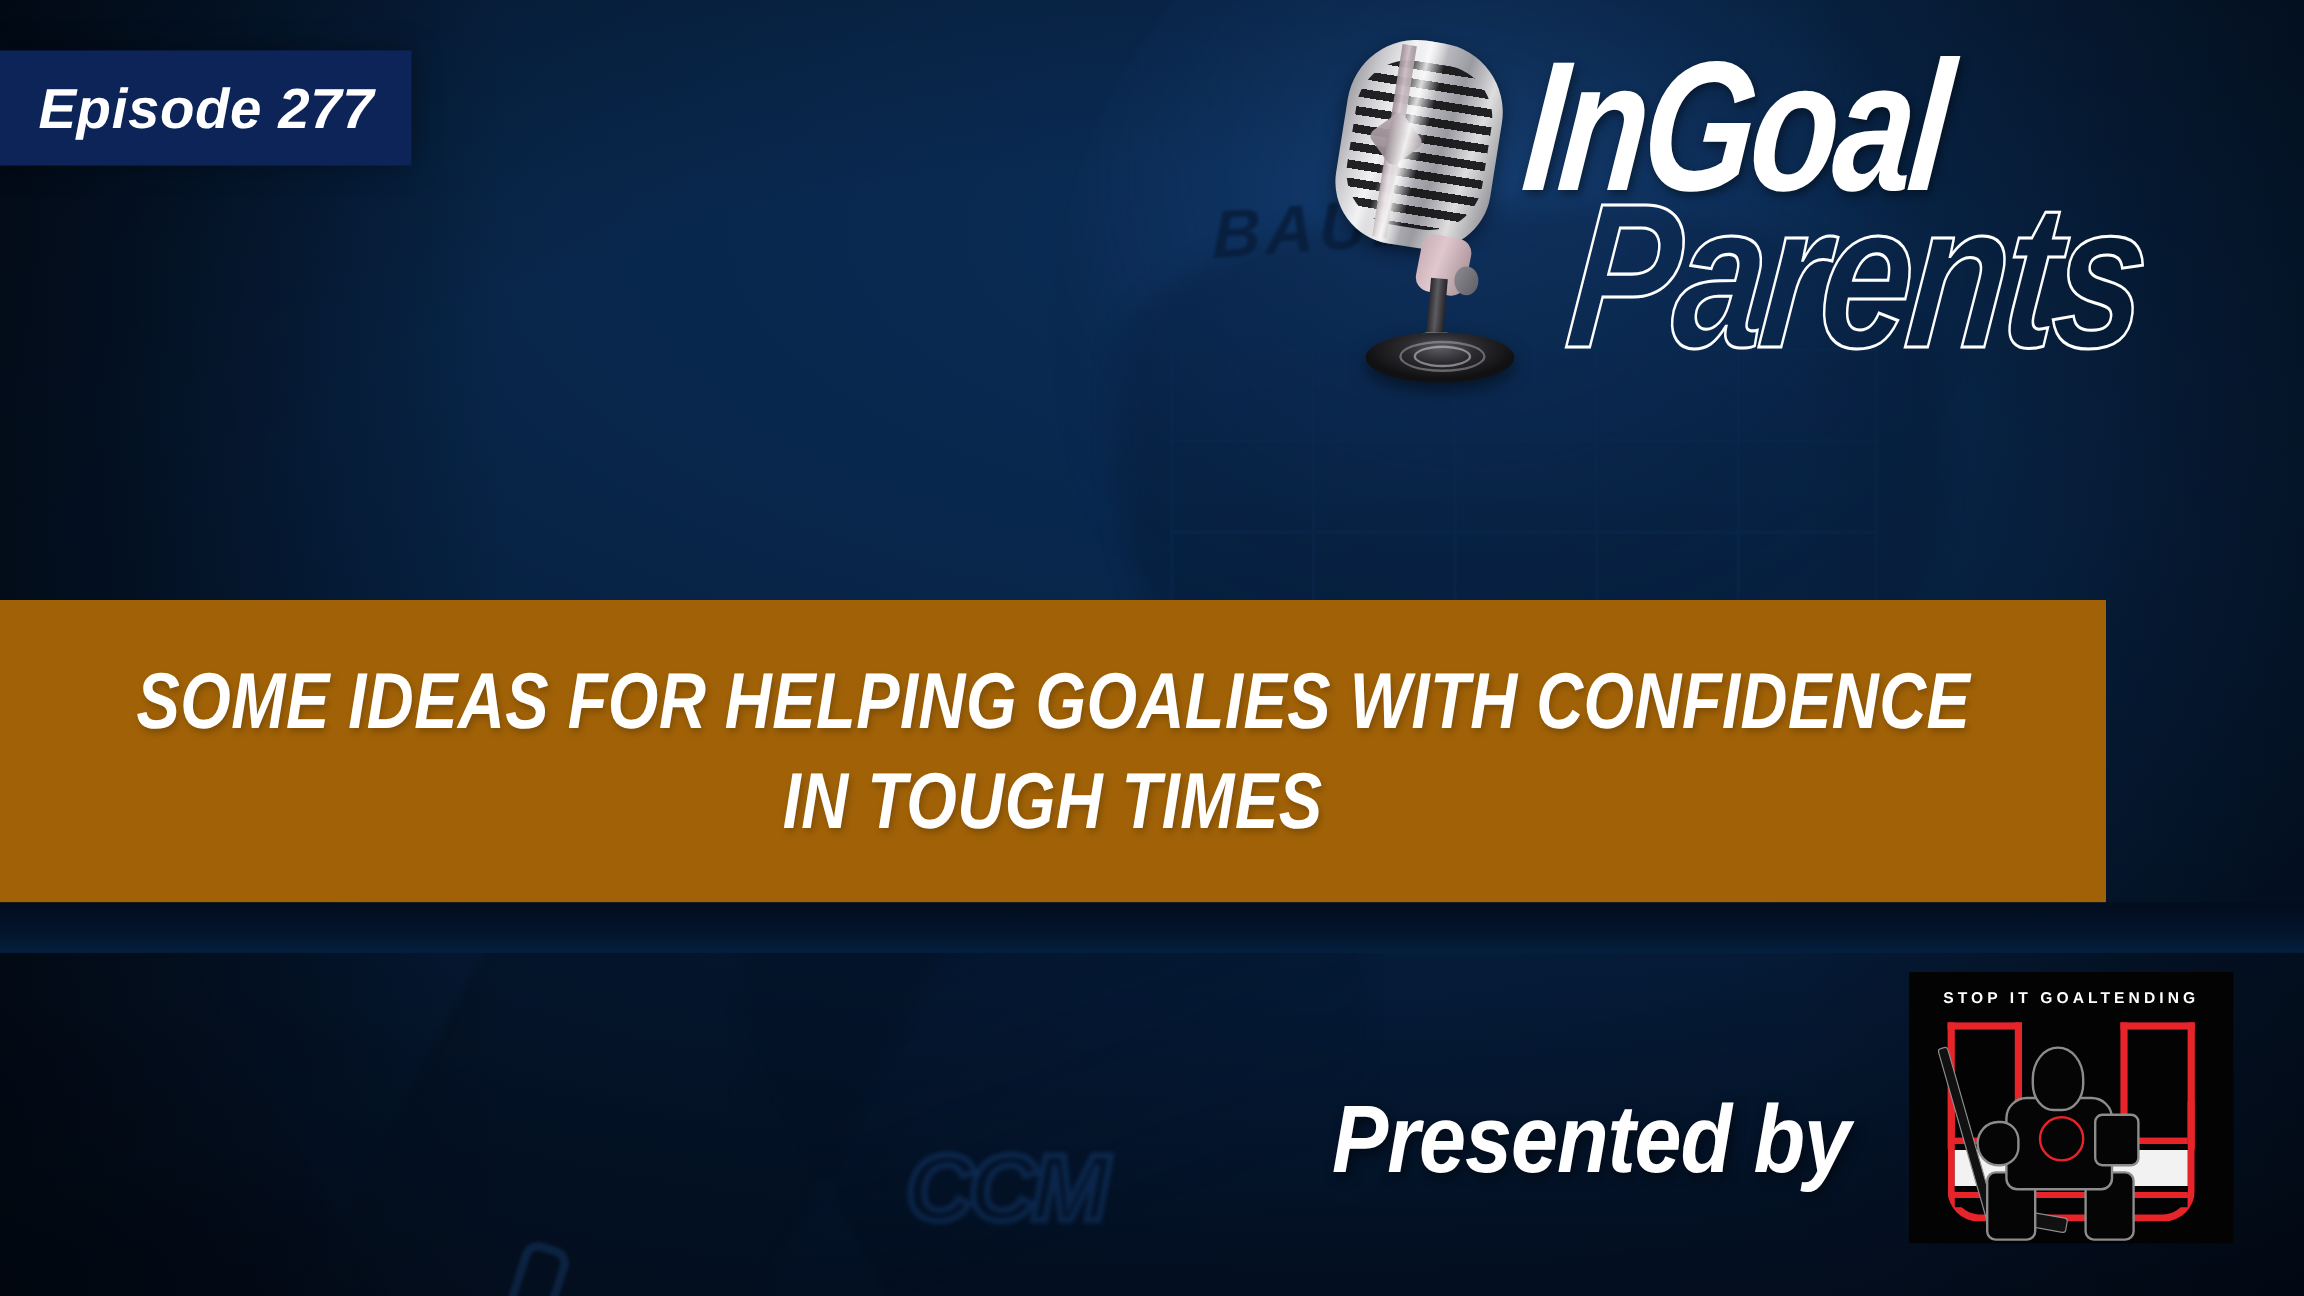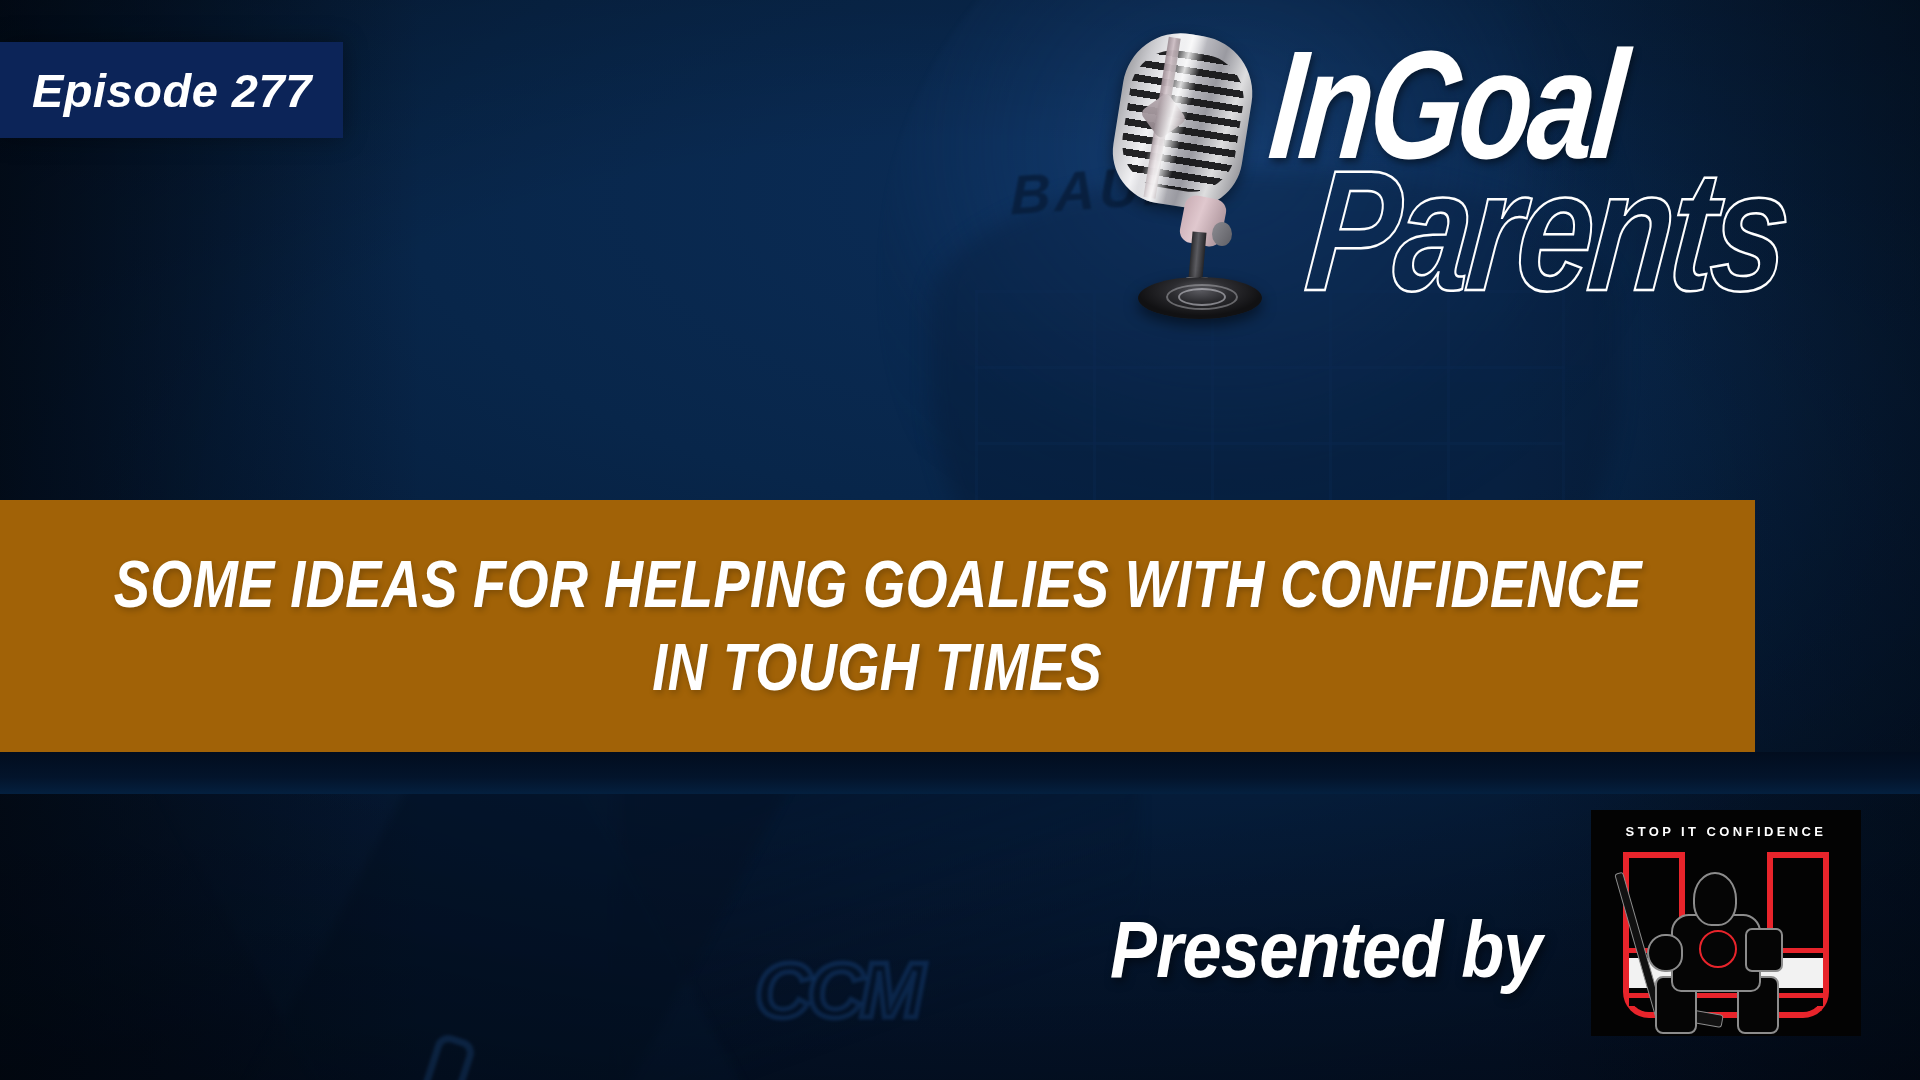--- a/index.html
+++ b/index.html
@@ -511,21 +511,21 @@
 
   <div class="title-band">
     <div class="title-line">SOME IDEAS FOR HELPING GOALIES WITH CONFIDENCE</div>
     <div class="title-line">IN TOUGH TIMES</div>
   </div>
   <div class="below-strip"></div>
 
   <div class="presented-by">Presented by</div>
 
   <div class="sponsor">
-    <div class="sponsor-title">STOP IT CONFIDENCE</div>
+    <div class="sponsor-title">STOP IT GOALTENDING</div>
     <div class="varsity-u">
       <div class="u-left"></div>
       <div class="u-right"></div>
       <div class="u-bowl"></div>
       <div class="u-stripes"></div>
     </div>
     <div class="goalie-silhouette">
       <div class="gs-stick-shaft"></div>
       <div class="gs-stick-blade"></div>
       <div class="gs-padl"></div>

